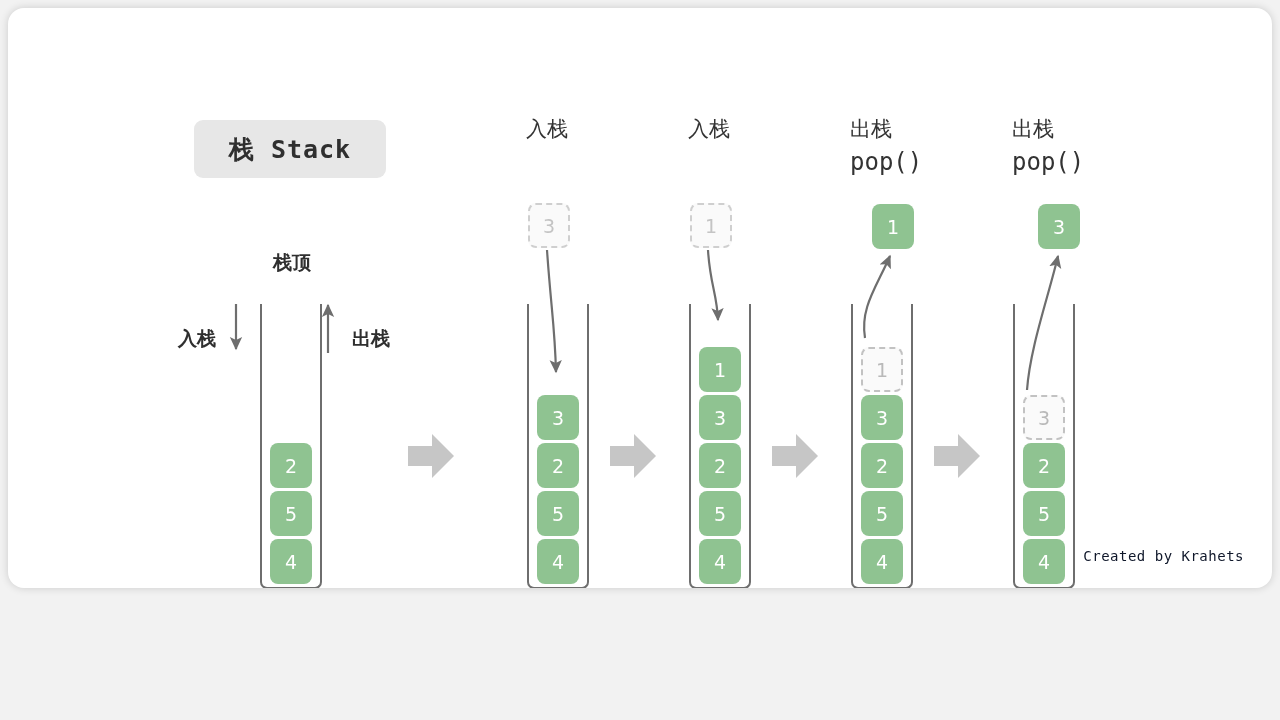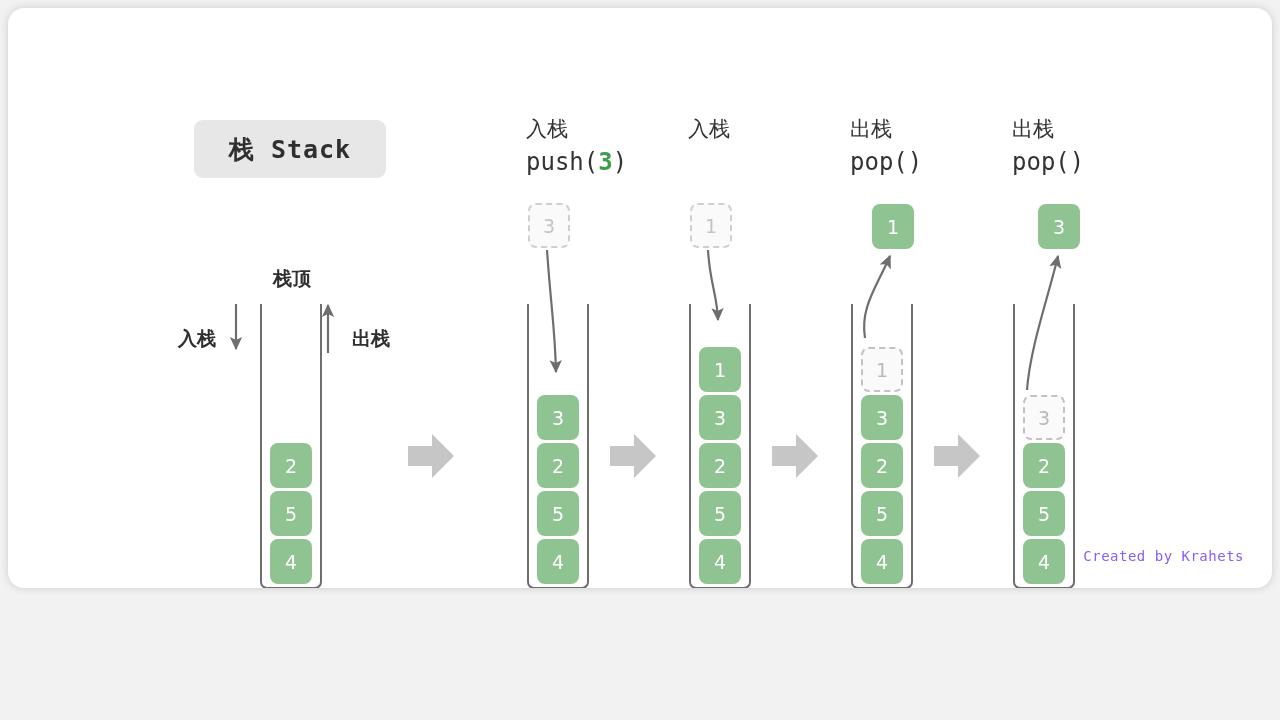--- a/index.html
+++ b/index.html
@@ -51,21 +51,21 @@
 
   
   .cjk-bold {
     font-family: "DejaVu Sans", "Liberation Sans", sans-serif;
     font-weight: bold;
     color: #2f2f2f;
   }
   .lbl-top {
     position: absolute;
     left: 254px;
-    top: 258px;
+    top: 242px;
     width: 60px;
     text-align: center;
     font-size: 19px;
   }
   .lbl-bottom {
     position: absolute;
     left: 254px;
     top: 612px;
     width: 60px;
     text-align: center;
@@ -176,40 +176,39 @@
     height: 704px;
     pointer-events: none;
   }
 
   .credit {
     position: absolute;
     right: 28px;
     bottom: 24px;
     font-family: "DejaVu Sans Mono", "Liberation Mono", monospace;
     font-size: 14px;
-    color: #8b5cf6;
+    color: #0f172a;
     letter-spacing: 0.5px;
   }
 </style>
 </head>
 <body>
 
 <div id="stage">
   <div id="card">
 
     <div class="title-badge">栈 Stack</div>
 
     <div class="lbl-top cjk-bold">栈顶</div>
     <div class="lbl-bottom cjk-bold">栈底</div>
     <div class="lbl-push-side cjk-bold">入栈</div>
     <div class="lbl-pop-side cjk-bold">出栈</div>
 
     <div class="col-head" style="left:518px;">
       <div class="op">入栈</div>
-      <div class="fn"><span>push(</span><span class="arg">3</span><span>)</span></div>
     </div>
 
     <div class="col-head" style="left:680px;">
       <div class="op">入栈</div>
     </div>
 
     <div class="col-head" style="left:842px;">
       <div class="op">出栈</div>
       <div class="fn"><span>pop(</span><span class="arg"></span><span>)</span></div>
     </div>

